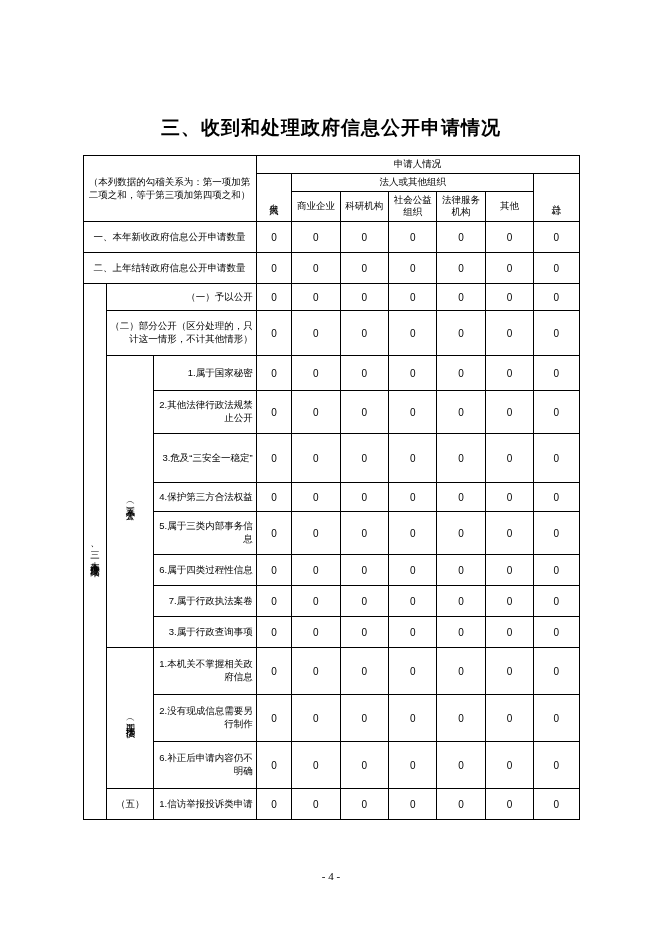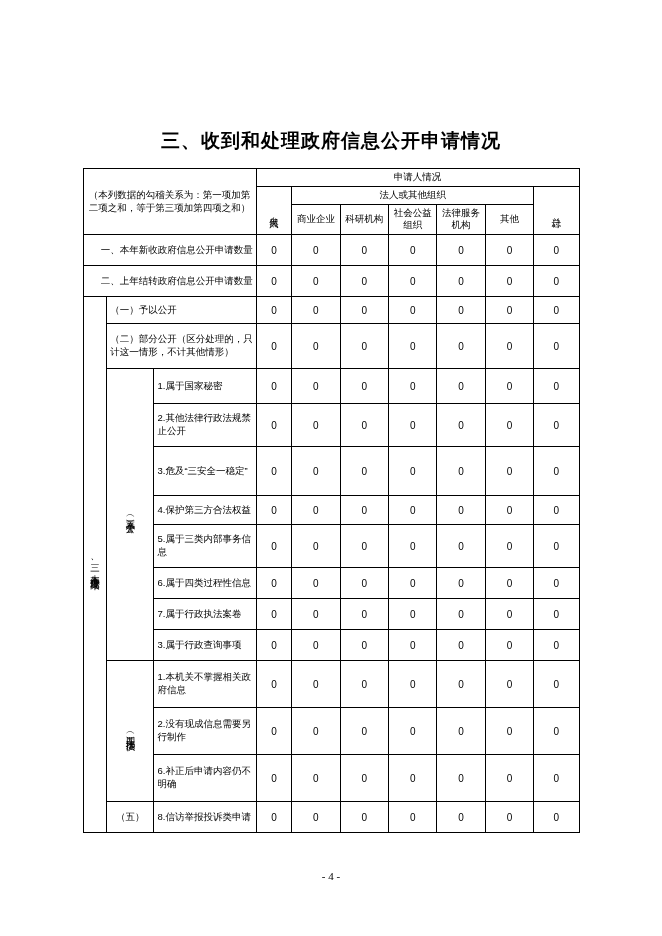--- a/index.html
+++ b/index.html
@@ -13,21 +13,21 @@
     font-family: "Liberation Serif", "DejaVu Serif", serif;
     color: #000000;
     position: relative;
     overflow: hidden;
   }
   .page {
     width: 662px;
     height: 936px;
     position: relative;
     box-sizing: border-box;
-    padding: 16px;
+    padding: 3px;
   }
   .doc-title {
     text-align: center;
     font-size: 19px;
     font-weight: bold;
     font-family: "Liberation Sans", "DejaVu Sans", sans-serif;
     letter-spacing: 1px;
     margin: 0;
     padding-top: 112px;
     padding-bottom: 14px;
@@ -60,26 +60,26 @@
   .vert-block {
     writing-mode: vertical-rl;
     text-orientation: upright;
     letter-spacing: 1px;
     line-height: 1.3;
     margin: 0 auto;
     text-align: center;
     max-height: 100%;
   }
   .rowlabel {
-    text-align: right;
+    text-align: center;
     padding-left: 5px;
     font-size: 9.5px;
   }
   .sublabel {
-    text-align: left;
+    text-align: right;
     padding-left: 5px;
     font-size: 9.5px;
     line-height: 1.5;
   }
   .page-num {
     position: absolute;
     bottom: 54px;
     left: 0;
     width: 100%;
     text-align: center;
@@ -293,21 +293,21 @@
         <td class="num">0</td>
         <td class="num">0</td>
         <td class="num">0</td>
         <td class="num">0</td>
         <td class="num">0</td>
         <td class="num">0</td>
       </tr>
 
       <tr>
         <td class="ctr">（五）</td>
-        <td class="sublabel" style="height:26px">8.信访举报投诉类申请</td>
+        <td class="sublabel" style="height:26px">1.信访举报投诉类申请</td>
         <td class="num">0</td>
         <td class="num">0</td>
         <td class="num">0</td>
         <td class="num">0</td>
         <td class="num">0</td>
         <td class="num">0</td>
         <td class="num">0</td>
       </tr>
     </tbody>
   </table>

